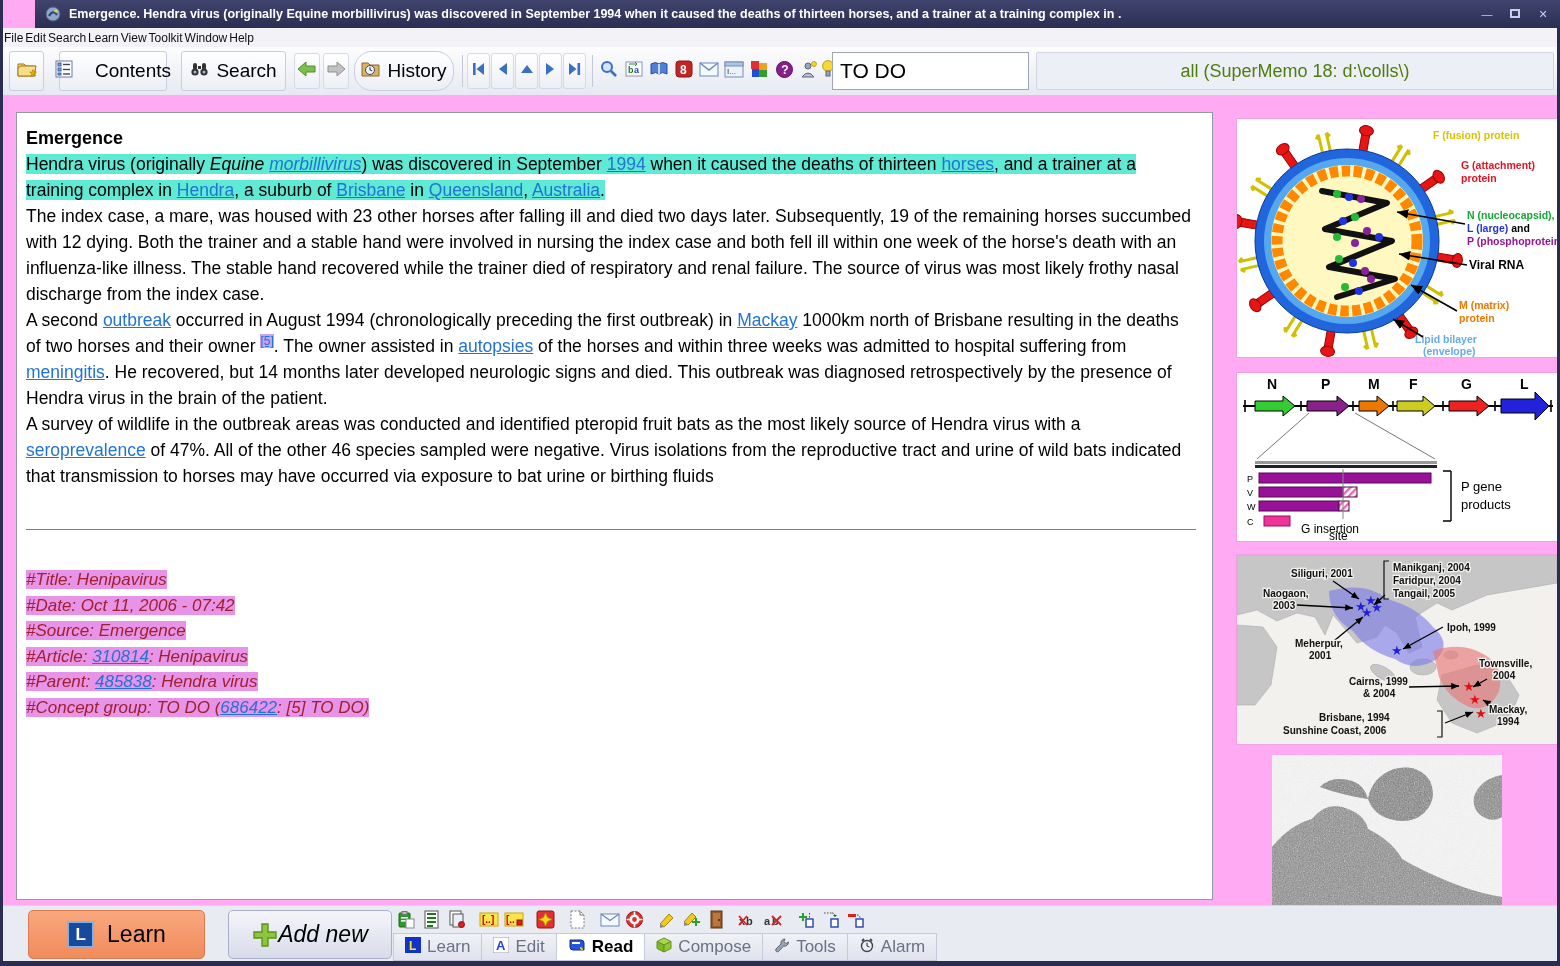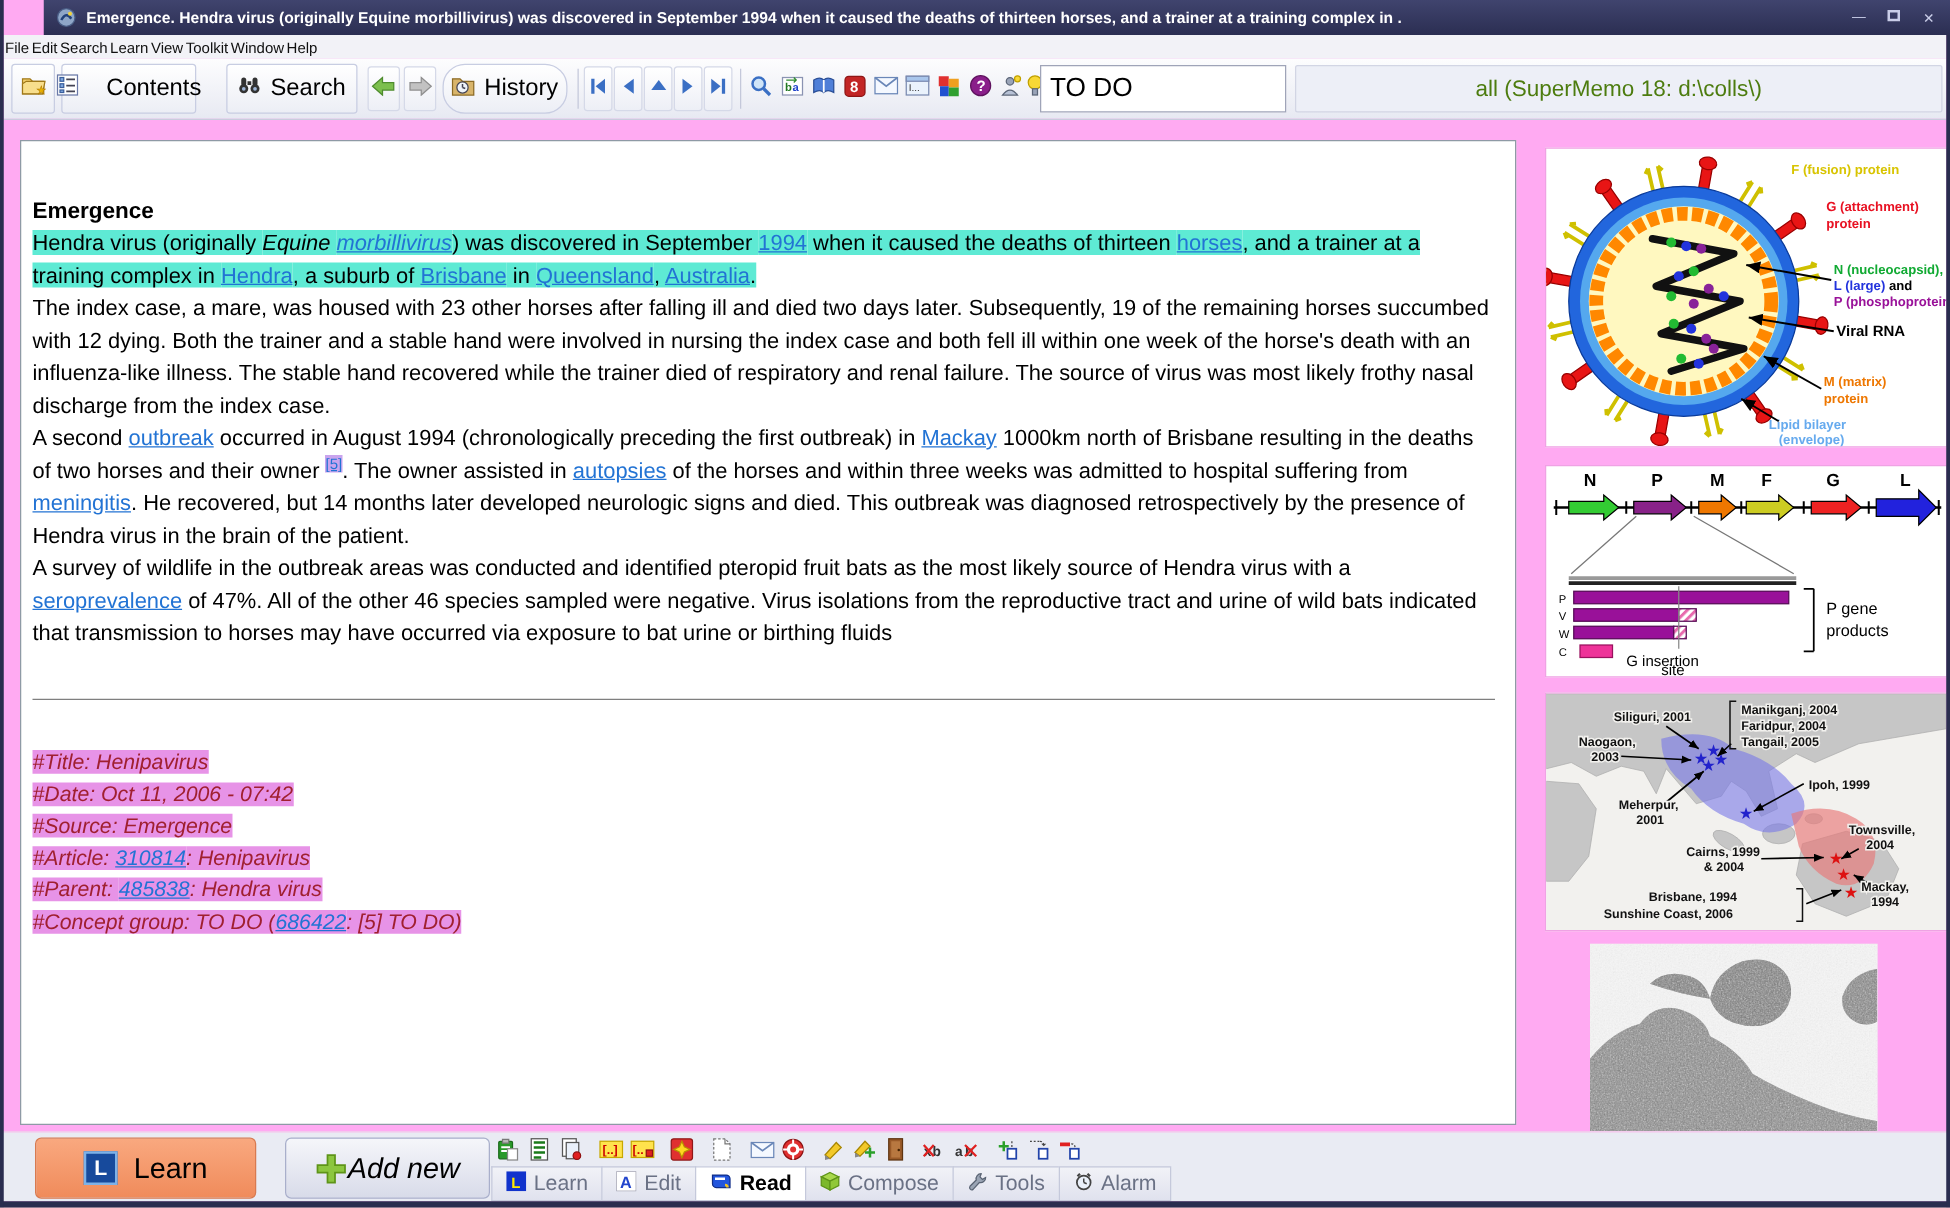--- a/index.html
+++ b/index.html
@@ -36,21 +36,21 @@
   .todo-input{position:absolute;left:829px;top:5px;width:197px;height:38px;border:1px solid #9FA4B8;
               font-size:21px;padding:0 7px;font-family:"Liberation Sans",sans-serif;color:#000;background:#fff;}
   .coll-panel{position:absolute;left:1033px;top:5px;width:518px;height:38px;background:#EDEFF7;
               border:1px solid #D2D5E4;border-radius:2px;display:flex;align-items:center;
               justify-content:center;font-size:18px;color:#4d7c0f;cursor:pointer;}
 
   
   .main{position:absolute;left:0;right:0;top:96px;bottom:61px;background:#FFAAF2;}
   .content{position:absolute;left:16px;top:16px;width:1197px;height:788px;background:#fff;
            border:1px solid #8E9AA5;padding:12px 14px 0 9px;font-size:17.5px;line-height:26px;color:#000;overflow:hidden;}
-  .art-h{font-weight:bold;font-size:18px;margin-top:30px;}
+  .art-h{font-weight:bold;font-size:18px;}
   .para{margin:0;}
   .rich-hl > *{background:#5eead4;}
   .lnk{color:#2273D4;text-decoration:underline;cursor:pointer;}
   .em{font-style:italic;}
   .sup{vertical-align:super;font-size:12px;line-height:0;}
   .hlv{background:#C9A4EE;}
   .divider{border:none;border-top:1px solid #7F7F7F;margin:40px 2px 0 0;}
   .meta{margin-top:37px;color:#A02030;font-style:italic;font-size:17px;line-height:25.5px;}
   .meta-line > *{background:#E793E7;}
 
@@ -119,21 +119,21 @@
   <div class="toolbar">
     <div class="tb-btn" style="left:6px;width:35px;">
       <span>
         <svg width="20" height="18" viewBox="0 0 20 18">
             <path d="M1,4 h6 l2,2 h9 v10 h-17 z" fill="#F2CE6B" stroke="#A07818"></path>
             <path d="M1,8 l3,-2 h15 l-2,10 h-16 z" fill="#F8DE8C" stroke="#A07818"></path>
             <text x="12" y="16" font-size="9" fill="#E8B000" stroke="#B07800" stroke-width="0.4">★</text>
           </svg>
       </span>
     </div>
-    <div class="tb-btn" style="left:46px;width:108px;gap:22px;">
+    <div class="tb-btn" style="left:56px;width:108px;gap:22px;">
       <span>
         <svg width="18" height="18" viewBox="0 0 18 18">
             <rect x="1" y="1" width="16" height="16" fill="#fff" stroke="#6A79A8"></rect>
             <rect x="3" y="3" width="3" height="3" fill="#7FA8E0" stroke="#3A5E9C"></rect>
             <rect x="3" y="8" width="3" height="3" fill="#7FA8E0" stroke="#3A5E9C"></rect>
             <rect x="3" y="13" width="3" height="2" fill="#7FA8E0" stroke="#3A5E9C"></rect>
             <line x1="8" y1="4.5" x2="15" y2="4.5" stroke="#445" stroke-width="1.4"></line>
             <line x1="8" y1="9.5" x2="15" y2="9.5" stroke="#445" stroke-width="1.4"></line>
             <line x1="8" y1="14" x2="15" y2="14" stroke="#445" stroke-width="1.4"></line>
           </svg>

